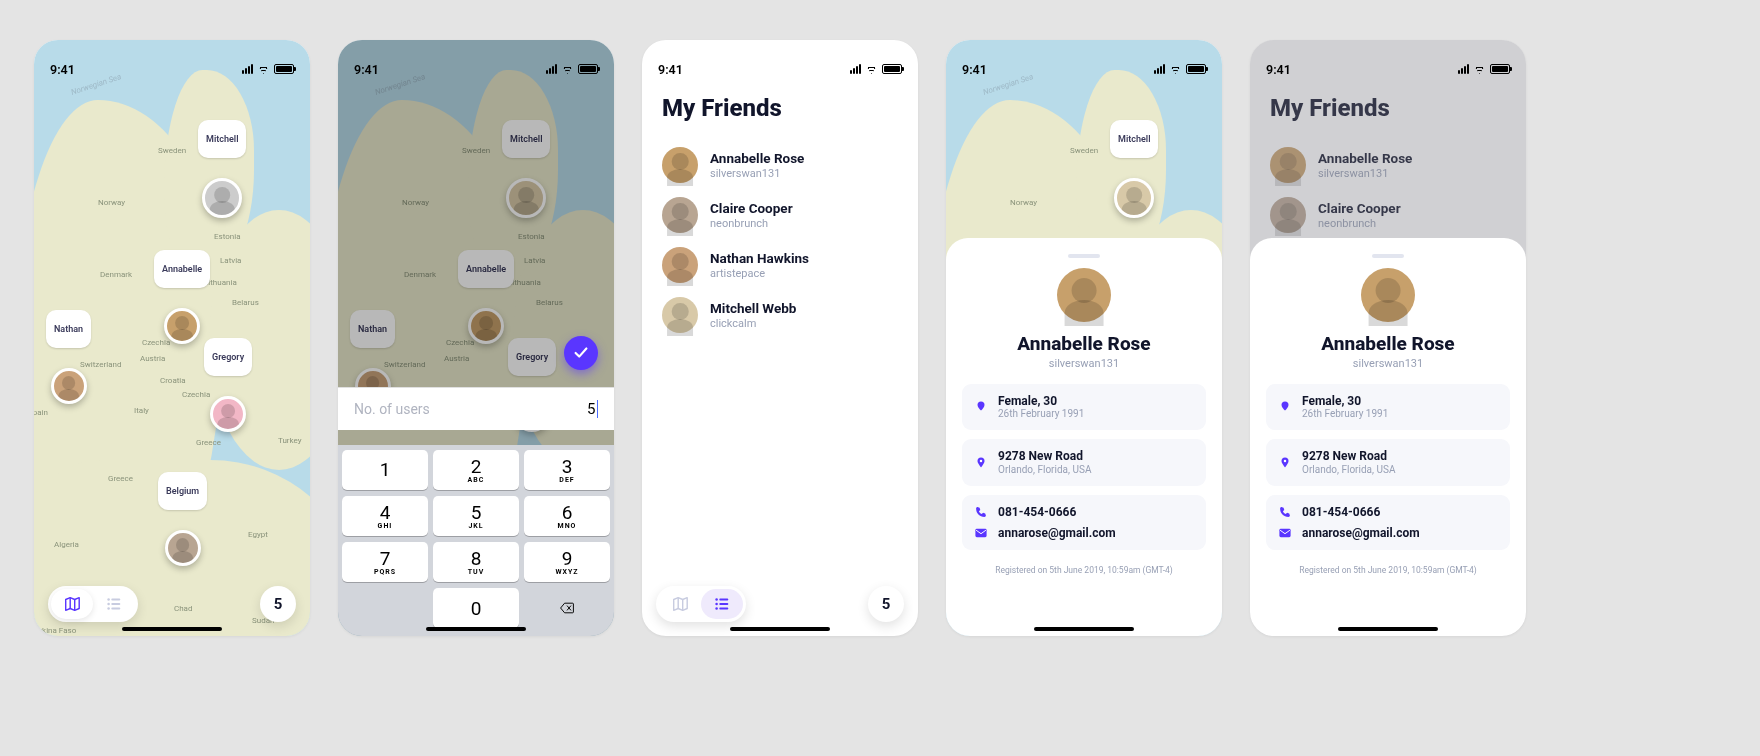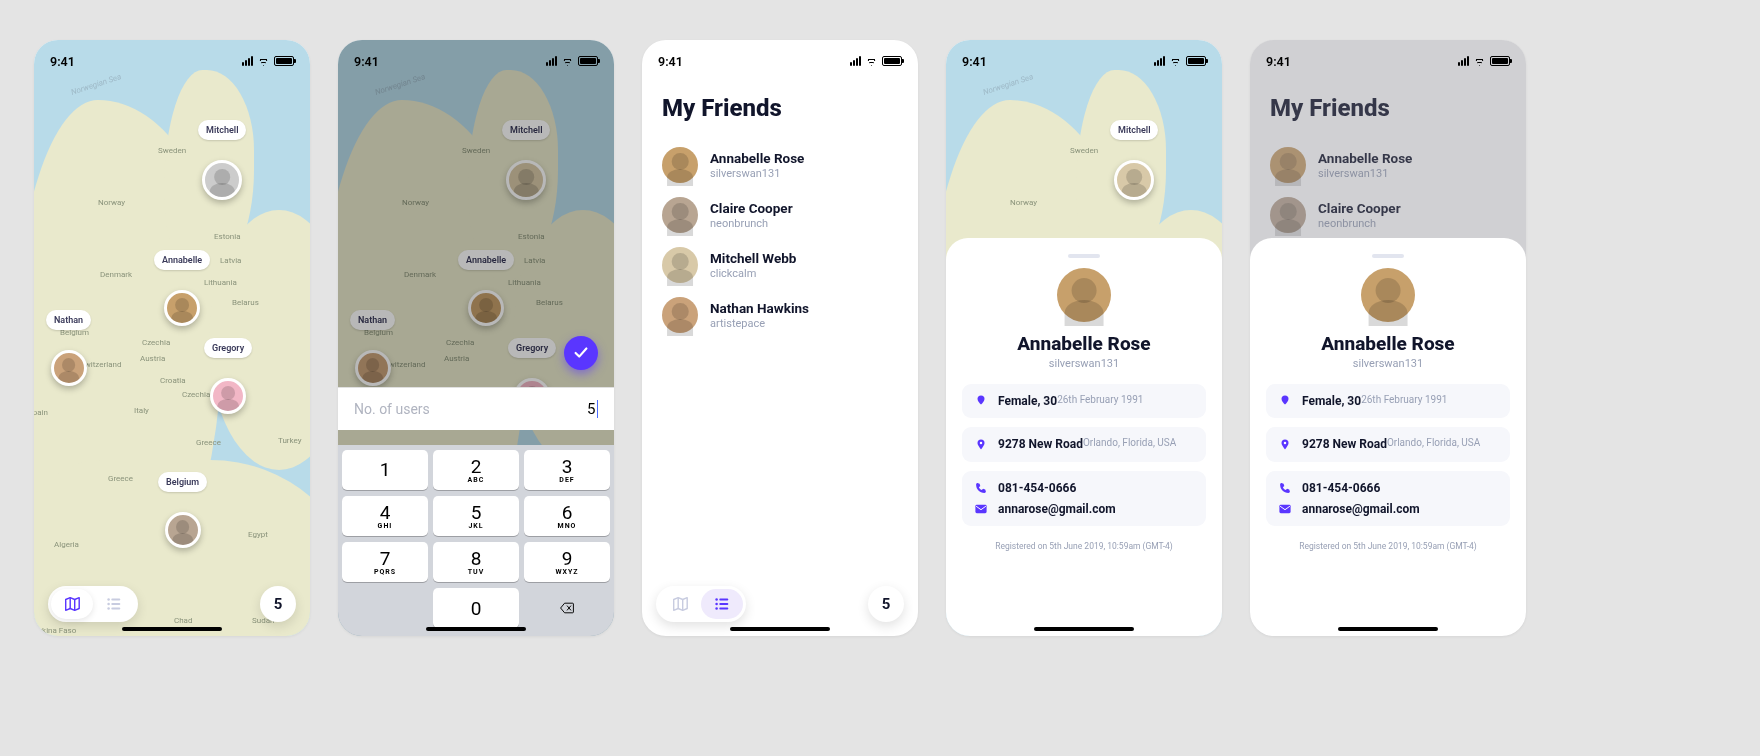--- a/index.html
+++ b/index.html
@@ -12,42 +12,42 @@
     --accent:#5a36ff;
     --accent-soft:#5941f0;
     --map-sea:#b8dbe9;
     --map-land:#e9e9cc;
   }
   *{box-sizing:border-box;font-family:-apple-system,BlinkMacSystemFont,"Segoe UI",Roboto,Helvetica,Arial,sans-serif;}
   body{margin:0;background:var(--bg);width:1760px;height:756px;overflow:hidden;}
   .stage{display:flex;gap:28px;padding:40px 34px;align-items:flex-start;}
   .phone{width:var(--phone-w);height:var(--phone-h);background:#fff;border-radius:24px;position:relative;overflow:hidden;box-shadow:0 1px 3px rgba(0,0,0,.06);flex:0 0 auto;}
   
-  .sbar{position:absolute;top:4px;left:0;right:0;height:34px;display:flex;align-items:center;justify-content:space-between;padding:0 16px;font-size:12.5px;font-weight:600;color:#000;z-index:50;gap:20px;}
+  .sbar{position:absolute;top:12px;left:0;right:0;height:34px;display:flex;align-items:center;justify-content:space-between;padding:0 16px;font-size:12.5px;font-weight:600;color:#000;z-index:50;gap:20px;}
   .sicons{display:flex;align-items:center;gap:4px;}
   .sig{display:flex;align-items:flex-end;gap:1px;}
   .sig i{width:2px;background:#000;display:block;border-radius:1px;}
   .sig i:nth-child(1){height:4px}.sig i:nth-child(2){height:6px}.sig i:nth-child(3){height:8px}.sig i:nth-child(4){height:10px}
   .wifi{width:13px;height:10px;position:relative;}
   .wifi::before{content:"";position:absolute;inset:0;background:
     radial-gradient(circle at 50% 100%, #000 0 1.5px, transparent 1.5px),
     radial-gradient(circle at 50% 100%, transparent 3px, #000 3px 4.5px, transparent 4.5px),
     radial-gradient(circle at 50% 100%, transparent 6px, #000 6px 7.5px, transparent 7.5px);
     clip-path:polygon(0 0,100% 0,50% 100%);}
   .batt{width:20px;height:10px;border:1px solid #000;border-radius:2px;position:relative;}
   .batt::after{content:"";position:absolute;right:-3px;top:2px;width:2px;height:4px;background:#000;border-radius:0 1px 1px 0;}
   .batt i{position:absolute;inset:1px;background:#000;border-radius:1px;}
   .home-ind{position:absolute;bottom:5px;left:50%;transform:translateX(-50%);width:100px;height:4px;background:#000;border-radius:3px;z-index:60;}
   
   .map{position:absolute;inset:0;background:var(--map-sea);overflow:hidden;}
   .land{position:absolute;background:var(--map-land);}
   .labelc{position:absolute;font-size:8px;color:#8a937b;white-space:nowrap;}
   
   .pin{position:absolute;display:flex;flex-direction:column;align-items:center;}
-  .pin .tag{background:#fff;color:#3a3a5a;font-size:9px;font-weight:600;padding:5px 8px;border-radius:10px;margin-bottom:20px;box-shadow:0 1px 2px rgba(0,0,0,.15);}
+  .pin .tag{background:#fff;color:#3a3a5a;font-size:9px;font-weight:600;padding:14px 8px;border-radius:10px;margin-bottom:20px;box-shadow:0 1px 2px rgba(0,0,0,.15);}
   .pin .ava{width:36px;height:36px;border-radius:50%;border:3px solid #fff;box-shadow:0 3px 6px rgba(0,0,0,.25);background:#ccc;position:relative;overflow:hidden;}
   .pin.big .ava{width:40px;height:40px;}
   
   .bctrl{position:absolute;bottom:14px;left:14px;display:flex;align-items:center;background:#fff;border-radius:20px;box-shadow:0 4px 12px rgba(0,0,0,.12);padding:3px;gap:0;z-index:20;}
   .bctrl .seg{width:42px;height:30px;border-radius:17px;display:flex;align-items:center;justify-content:center;}
   .bctrl .seg.active{background:#fff;box-shadow:0 2px 6px rgba(0,0,0,.1);}
   .count{position:absolute;bottom:14px;right:14px;width:36px;height:36px;border-radius:50%;background:#fff;display:flex;align-items:center;justify-content:center;font-weight:700;color:var(--ink);font-size:15px;box-shadow:0 4px 12px rgba(0,0,0,.12);z-index:20;}
   
   .scrim{position:absolute;inset:0;background:rgba(0,0,0,.28);z-index:5;}
   .scrim-light{position:absolute;inset:0;background:rgba(120,120,130,.35);z-index:5;}
@@ -75,21 +75,21 @@
   .frow .fu{font-size:11px;color:var(--muted);}
   
   .sheet{position:absolute;left:0;right:0;bottom:0;top:198px;background:#fff;border-radius:22px 22px 0 0;z-index:40;padding:16px 16px 0;display:flex;flex-direction:column;align-items:center;}
   .sheet .grab{width:32px;height:4px;background:#e2e5ef;border-radius:3px;margin-bottom:10px;}
   .sheet .sava{width:54px;height:54px;border-radius:50%;background:#ccc;margin-bottom:10px;}
   .sheet .sname{font-size:19px;font-weight:800;color:var(--ink);}
   .sheet .suser{font-size:11px;color:var(--muted);margin-top:2px;margin-bottom:14px;}
   .infocard{width:100%;background:#f6f7fb;border-radius:9px;padding:10px 12px;margin-bottom:9px;display:flex;flex-direction:column;gap:7px;}
   .infoline{display:flex;align-items:center;gap:10px;}
   .infoline .ic{width:14px;height:14px;flex:0 0 auto;display:flex;align-items:center;justify-content:center;}
-  .infoline .tw{display:flex;flex-direction:row;line-height:1.2;justify-content:center;}
+  .infoline .tw{display:flex;flex-direction:column;line-height:1.2;justify-content:center;}
   .infoline .t1{font-size:12px;font-weight:700;color:var(--ink);}
   .infoline .t2{font-size:10px;color:var(--muted);}
   .reg{font-size:8.5px;color:var(--muted);margin-top:6px;}
   
   .face{position:relative;width:100%;height:100%;}
   .face::before{content:"";position:absolute;left:50%;top:18%;width:46%;height:46%;transform:translateX(-50%);border-radius:50%;background:rgba(0,0,0,.15);}
   .face::after{content:"";position:absolute;left:50%;bottom:-8%;width:72%;height:48%;transform:translateX(-50%);border-radius:50% 50% 0 0;background:rgba(0,0,0,.15);}
   
   .icn{width:18px;height:18px;}
 </style>
@@ -157,21 +157,21 @@
       <span class="labelc" style="left:46px;top:320px">Switzerland</span>
       <span class="labelc" style="left:126px;top:336px">Croatia</span>
       <span class="labelc" style="left:148px;top:350px">Czechia</span>
       <span class="labelc" style="left:100px;top:366px">Italy</span>
       <span class="labelc" style="left:162px;top:398px">Greece</span>
       <span class="labelc" style="left:244px;top:396px">Turkey</span>
       <span class="labelc" style="left:74px;top:434px">Greece</span>
       <span class="labelc" style="left:20px;top:500px">Algeria</span>
       <span class="labelc" style="left:214px;top:490px">Egypt</span>
       <span class="labelc" style="left:-6px;top:368px">Spain</span>
-      <span class="labelc" style="left:140px;top:576px">Chad</span>
+      <span class="labelc" style="left:140px;top:564px">Chad</span>
       <span class="labelc" style="left:218px;top:576px">Sudan</span>
       <span class="labelc" style="left:-4px;top:586px">Burkina Faso</span>
       <span class="labelc" style="left:36px;top:40px;transform:rotate(-18deg);font-style:italic;color:#9eb9c7">Norwegian Sea</span>
 
       <div class="pin big" style="left:164px;top:80px">
         <span class="tag">Mitchell</span>
         <div class="ava">
             <div class="face"></div>
           </div>
       </div>
@@ -373,35 +373,35 @@
       <div class="frow">
           <div class="fav" style="background:#b8a592">
             <div class="face"></div>
           </div>
           <div class="ft">
             <span class="fn">Claire Cooper</span>
             <span class="fu">neonbrunch</span>
           </div>
         </div>
       <div class="frow">
+          <div class="fav" style="background:#caa27a">
+            <div class="face"></div>
+          </div>
+          <div class="ft">
+            <span class="fn">Nathan Hawkins</span>
+            <span class="fu">artistepace</span>
+          </div>
+        </div>
+      <div class="frow">
           <div class="fav" style="background:#d8c9a8">
             <div class="face"></div>
           </div>
           <div class="ft">
             <span class="fn">Mitchell Webb</span>
             <span class="fu">clickcalm</span>
-          </div>
-        </div>
-      <div class="frow">
-          <div class="fav" style="background:#caa27a">
-            <div class="face"></div>
-          </div>
-          <div class="ft">
-            <span class="fn">Nathan Hawkins</span>
-            <span class="fu">artistepace</span>
           </div>
         </div>
     </div>
     <div class="bctrl">
       <div class="seg">
           <svg class="icn" viewBox="0 0 20 20" style="color:#c8cce0">
             <use href="#ic-map"></use>
           </svg>
         </div>
       <div class="seg" style="background:#efeafc">

